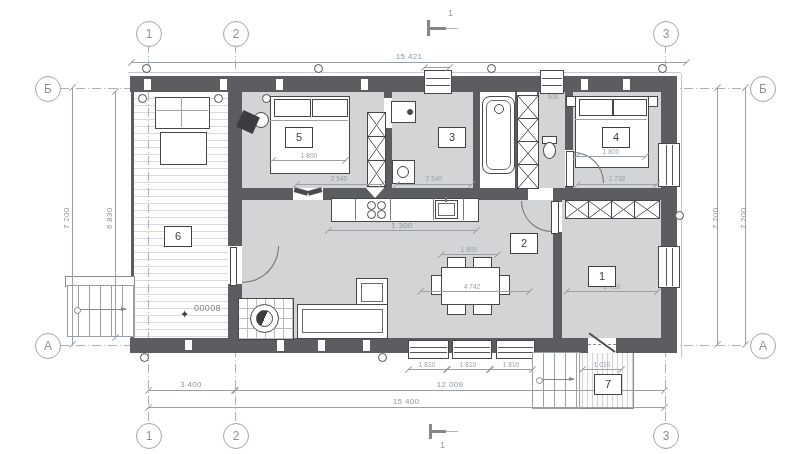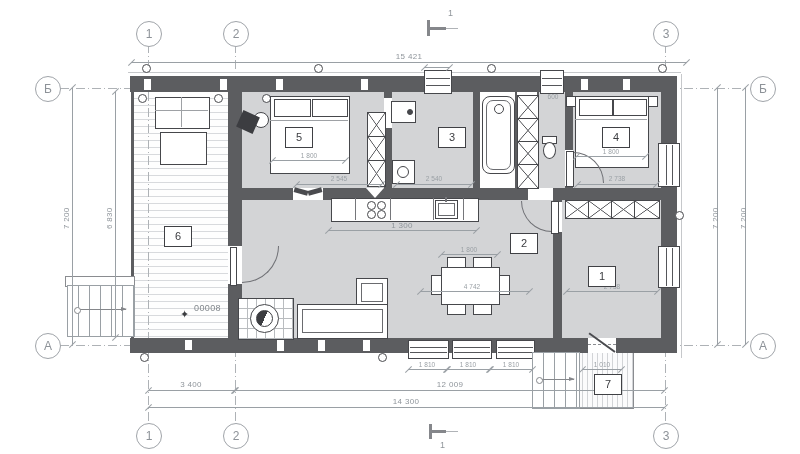--- a/index.html
+++ b/index.html
@@ -237,21 +237,21 @@
   <span class="dtv" style="left:105px;top:229px;">6 830</span>
   <div class="dv" style="left:717px;top:88px;height:257px;"></div>
   <span class="dtv" style="left:711px;top:229px;">7 200</span>
   <div class="dv" style="left:745px;top:88px;height:257px;"></div>
   <span class="dtv" style="left:739px;top:229px;">7 200</span>
   <div class="dh" style="left:148px;top:390px;width:87px;"></div>
   <span class="dt" style="left:191px;top:380px;">3 400</span>
   <div class="dh" style="left:235px;top:390px;width:430px;"></div>
   <span class="dt" style="left:450px;top:380px;">12 009</span>
   <div class="dh" style="left:148px;top:407px;width:517px;"></div>
-  <span class="dt" style="left:406px;top:397px;">14 300</span>
+  <span class="dt" style="left:406px;top:397px;">15 400</span>
   <div class="dh" style="left:328px;top:230px;width:149px;"></div>
   <span class="dt" style="left:402px;top:221px;">1 300</span>
   <div class="dh" style="left:272px;top:160px;width:74px;"></div>
   <span class="dm" style="left:309px;top:152px;">1 800</span>
   <div class="dh" style="left:576px;top:156px;width:70px;"></div>
   <span class="dm" style="left:611px;top:148px;">1 800</span>
   <div class="dh" style="left:441px;top:254px;width:57px;"></div>
   <span class="dm" style="left:469px;top:246px;">1 800</span>
   <div class="dh" style="left:420px;top:291px;width:110px;"></div>
   <span class="dm" style="left:472px;top:283px;">4 742</span>

